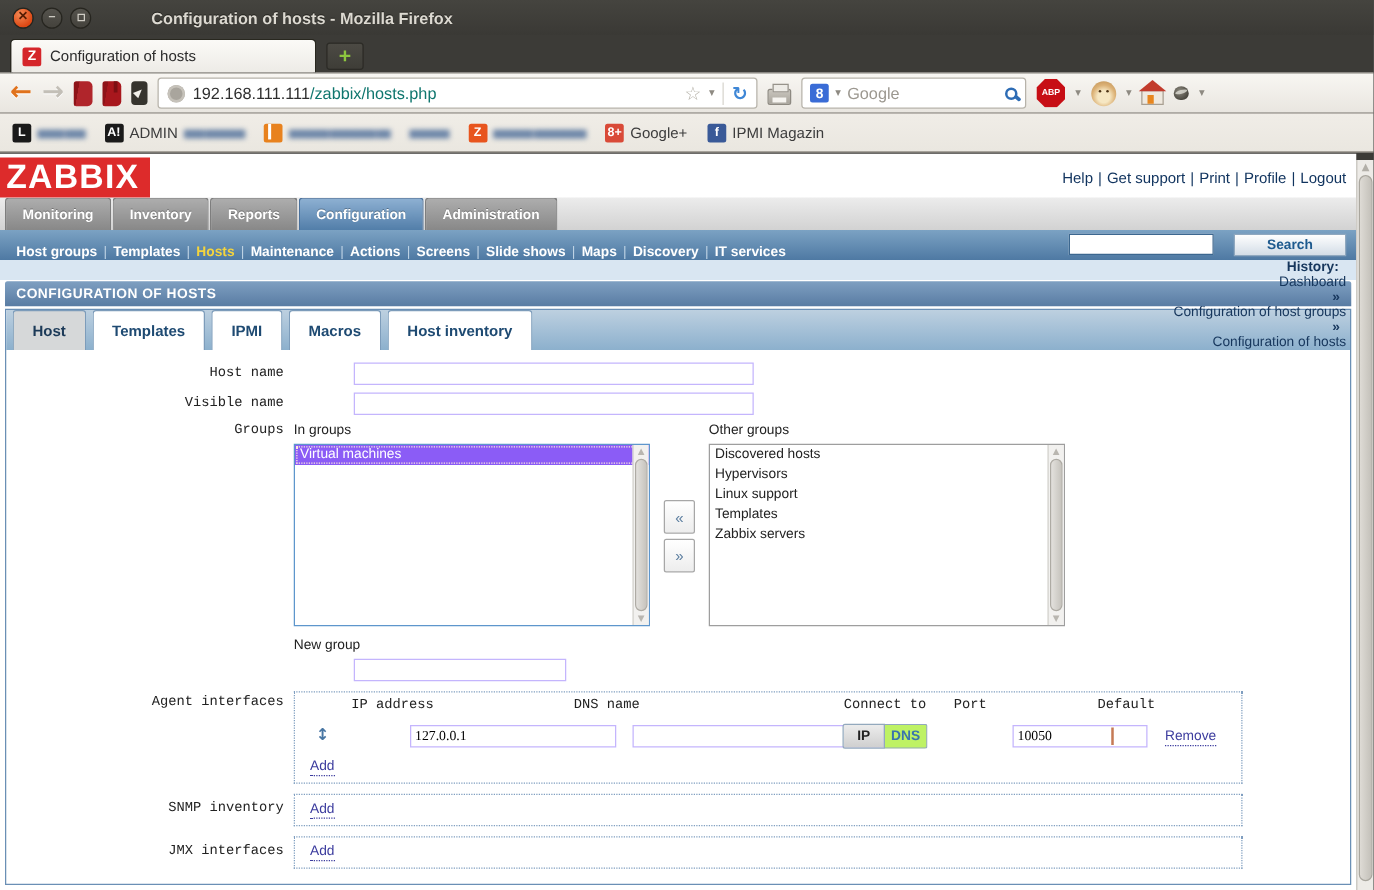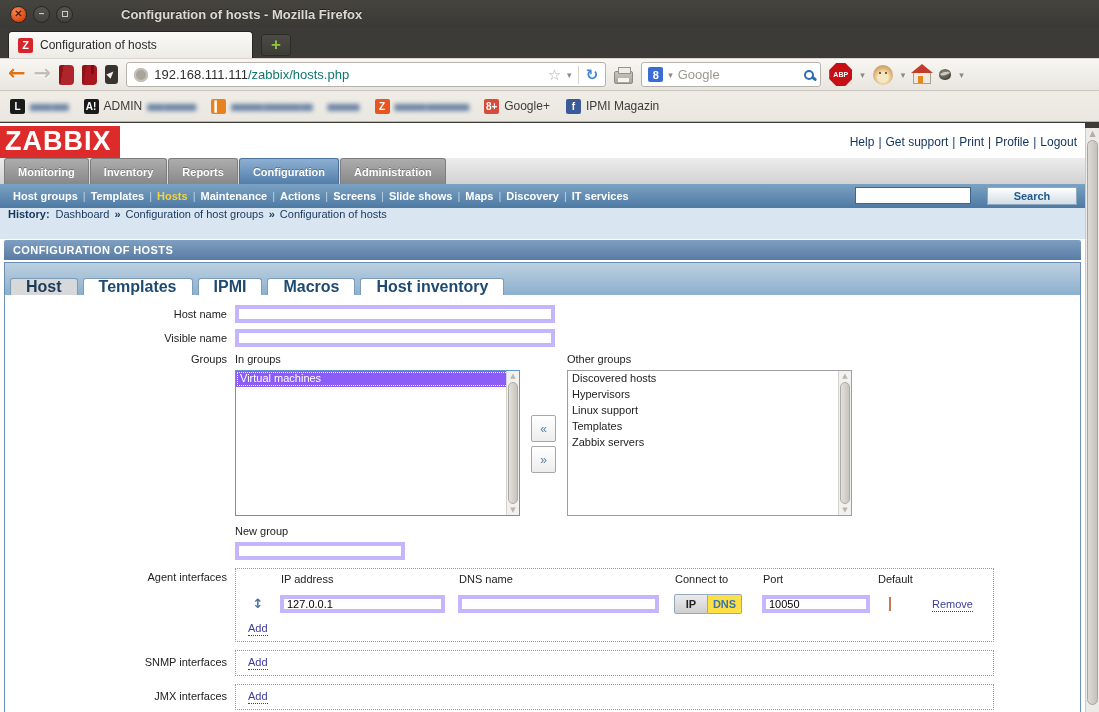--- a/index.html
+++ b/index.html
@@ -102,51 +102,51 @@
   .zlinks { position:absolute; right:8px; top:12px; font-size:12px; color:#10335e; }
   .zlinks a { color:#10335e; text-decoration:none; }
   .zsep { color:#10335e; margin:0 4px; }
 
   .mainnav { height:26px; background:linear-gradient(#ececec,#d2d2d2); display:flex; align-items:flex-end; padding-left:4px; }
   .mtab { height:26px; padding:0 13px; display:flex; align-items:center; font-size:11px; font-weight:bold;
           color:#fff; background:linear-gradient(#adadad,#888); border:1px solid #7e7e7e; border-bottom:none;
           border-radius:3px 3px 0 0; margin-right:1px; text-shadow:0 -1px 0 rgba(0,0,0,.3); }
   .mtab.active { background:linear-gradient(#8db0d2,#527ea9); border-color:#4a719c; }
 
-  .subnav { height:24px; background:linear-gradient(#7ba2c3,#4e79a3); display:flex; align-items:center;
+  .subnav { height:24px; background:linear-gradient(#7ba2c3,#4e79a3); display:flex; align-items:flex-end;
             padding:0 8px; position:relative; border-top:1px solid #3f6econtent; }
   .snlink { color:#fff; font-weight:bold; font-size:11px; text-decoration:none; margin:0 5px; }
   .snlink.active { color:#f4d43d; }
   .snsep { color:#bdd2e4; font-size:11px; }
   .zsearch { position:absolute; right:8px; top:3px; display:flex; gap:16px; }
   .zsearch input { width:116px; height:17px; border:1px solid #3c678f; font-size:11px; padding:0 3px; }
   .zsearch button { width:90px; height:18px; background:linear-gradient(#fefefe,#d3dde7); border:1px solid #8fa8bf;
                     color:#1e5a8e; font-weight:bold; font-size:11px; cursor:pointer; }
 
-  .history { height:31px; background:#d9e6f2; display:flex; align-items:flex-start; padding:0 8px; color:#16365c; }
+  .history { height:16px; background:#d9e6f2; display:flex; align-items:flex-end; padding:0 8px; color:#16365c;flex-direction:column; }
   .history b { margin-right:6px; }
   .history a { color:#16365c; text-decoration:none; }
   .hsep { margin:0 5px; font-weight:bold; }
 
   .pagetitle { height:20px; margin:1px 4px 0; background:linear-gradient(#7e9fc1,#597ca3); border-radius:2px 2px 0 0;
                color:#fff; font-weight:bold; font-size:11px; display:flex; align-items:center; padding:0 9px;
                letter-spacing:.4px; }
 
   .content { margin:2px 4px 0; height:461px; border:1px solid #6a8fb5; background:#fff; }
   .formtabs { height:32px; background:linear-gradient(#bdd0e0,#8cb0cd); display:flex; align-items:flex-end;
               gap:5px; padding:0 5px; }
-  .ftab { height:17px; padding:0 15px; background:#fff; border:1px solid #7d9cba; border-bottom:none;
-          border-radius:3px 3px 0 0; display:flex; align-items:center; font-size:16px; font-weight:bold;
+  .ftab { height:32px; padding:0 15px; background:#fff; border:1px solid #7d9cba; border-bottom:none;
+          border-radius:3px 3px 0 0; display:flex; align-items:center; font-size:12px; font-weight:bold;
           color:#1e4a72; }
   .ftab.active { background:#d6d8d9; color:#1c3a58; }
 
   .formbody { padding-top:10px; color:#222; }
   .frow { display:flex; margin-bottom:6px; }
-  .flabel { width:230px; text-align:right; padding-right:8px; padding-top:3px; flex:none; }
-  .ti { height:18px; border:4px solid #c4b5fd; font-size:11px; padding:0 3px; font-family:Liberation Sans, sans-serif; }
+  .flabel { width:230px; text-align:right; padding-right:8px; padding-top:3px; flex:none;font-family:Liberation Mono, monospace; }
+  .ti { height:18px; border:1px solid #c4b5fd; font-size:11px; padding:0 3px; font-family:Liberation Serif, serif;margin-left:48px; }
   .w320 { width:320px; } .w170 { width:170px; } .w165 { width:165px; } .w201 { width:201px; } .w108 { width:108px; }
 
   .gcap { margin-bottom:2px; height:15px; }
   .glist { width:285px; height:146px; background:#fff; position:relative; overflow:hidden; }
   .glist.focus { border:1px solid #5e96cc; }
   .glist.plain { border:1px solid #9e9e9e; }
   .gitem { padding:1px 4px; height:16px; }
   .gitem.sel { background:#8b5cf6; color:#fff; outline:1px dotted #ffe9d9; outline-offset:-2px; }
   .vsb { position:absolute; top:0; right:0; bottom:0; width:13px; background:#f2f1ef; border-left:1px solid #d4d2ce; }
   .vsb .tri { position:absolute; left:0; right:0; text-align:center; color:#b9b6b0; font-size:7px; }
@@ -154,29 +154,29 @@
   .vsb .thumb { position:absolute; left:1px; width:10px; top:11px; bottom:11px;
                 background:linear-gradient(90deg,#e3e1dd,#c7c4be); border:1px solid #aeaba4; border-radius:5px; }
   .gmid { display:flex; flex-direction:column; gap:4px; margin:62px 11px 0; }
   .gmv { width:25px; height:27px; background:linear-gradient(#fff,#ededed); border:1px solid #a7a7a7;
          border-radius:2px; color:#5d7fa0; font-size:12px; display:flex; align-items:center; justify-content:center;
          cursor:pointer; }
   .newgroup { margin-top:9px; }
 
   .ifset { width:759px; border:1px dotted #7f9ec0; padding:4px 0 3px; }
   .ifgrid { display:grid; grid-template-columns:40px 178px 216px 88px 100px 70px auto; align-items:center; }
-  .ifhead > div { height:17px; padding-left:5px; }
+  .ifhead > div { height:17px; padding-left:5px;font-family:Liberation Mono, monospace; }
   .ifdata { height:27px; }
   .drag { text-align:center; color:#4876a3; font-weight:bold; font-size:13px; cursor:move; }
   .ifdata > div { padding-left:4px; }
   .seg { display:inline-flex; }
   .seg span { width:34px; height:20px; display:inline-flex; align-items:center; justify-content:center;
               font-size:11px; font-weight:bold; border:1px solid #93a9bd; }
   .seg .ip  { background:linear-gradient(#ececec,#cfcfcf); color:#222; border-radius:2px 0 0 2px; }
-  .seg .dns { background:#fde047; color:#3a74ad; border-left:none; border-radius:0 2px 2px 0; }
+  .seg .dns { background:#bef264; color:#3a74ad; border-left:none; border-radius:0 2px 2px 0; }
   .radio { width:13px; height:13px; border-radius:50%; margin-left:28px;
            background:radial-gradient(circle at 35% 32%, #f49a66, #dd5a1d 55%, #b23d10);
            box-shadow:0 0 0 1px #c57a55; }
   .zlink { color:#3c3c9e; text-decoration:none; border-bottom:1px dotted #3c3c9e; padding-bottom:1px; }
   .addrow { margin:5px 0 2px 12px; display:inline-block; }
   .ifset.small { height:26px; padding:5px 0; }
   .ifset.small .addrow { margin:0 0 0 12px; }
 
   
   .bscroll { position:absolute; right:0; top:128px; bottom:0; width:14px; background:#edebe7;
@@ -407,21 +407,21 @@
                   </span></div>
               <div><input class="ti w108" type="text" value="10050" style=""></div>
               <div><span class="radio"></span></div>
               <div><a href="#" class="zlink">Remove</a></div>
             </div>
             <a href="#" class="zlink addrow">Add</a>
           </div>
         </div>
 
         <div class="frow" style="margin-bottom:8px;">
-          <div class="flabel" style="padding-top:6px;">SNMP interfaces</div>
+          <div class="flabel" style="padding-top:6px;">SNMP inventory</div>
           <div class="ifset small">
             <a href="#" class="zlink addrow">Add</a>
           </div>
         </div>
 
         <div class="frow">
           <div class="flabel" style="padding-top:6px;">JMX interfaces</div>
           <div class="ifset small">
             <a href="#" class="zlink addrow">Add</a>
           </div>

